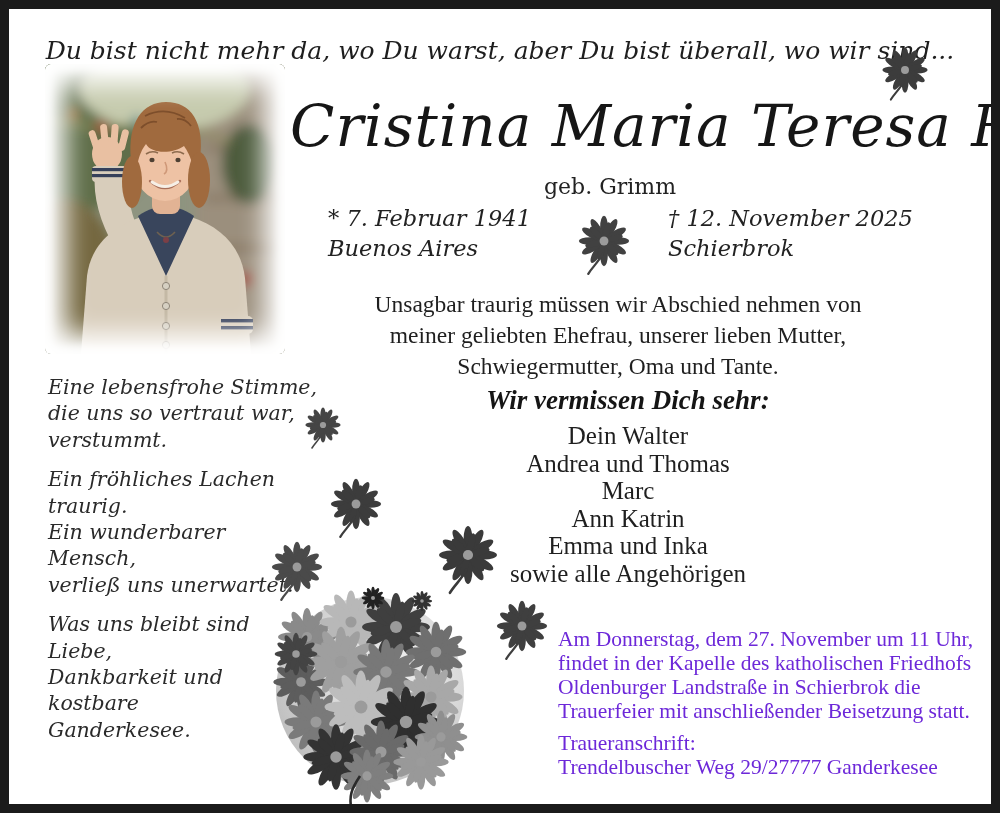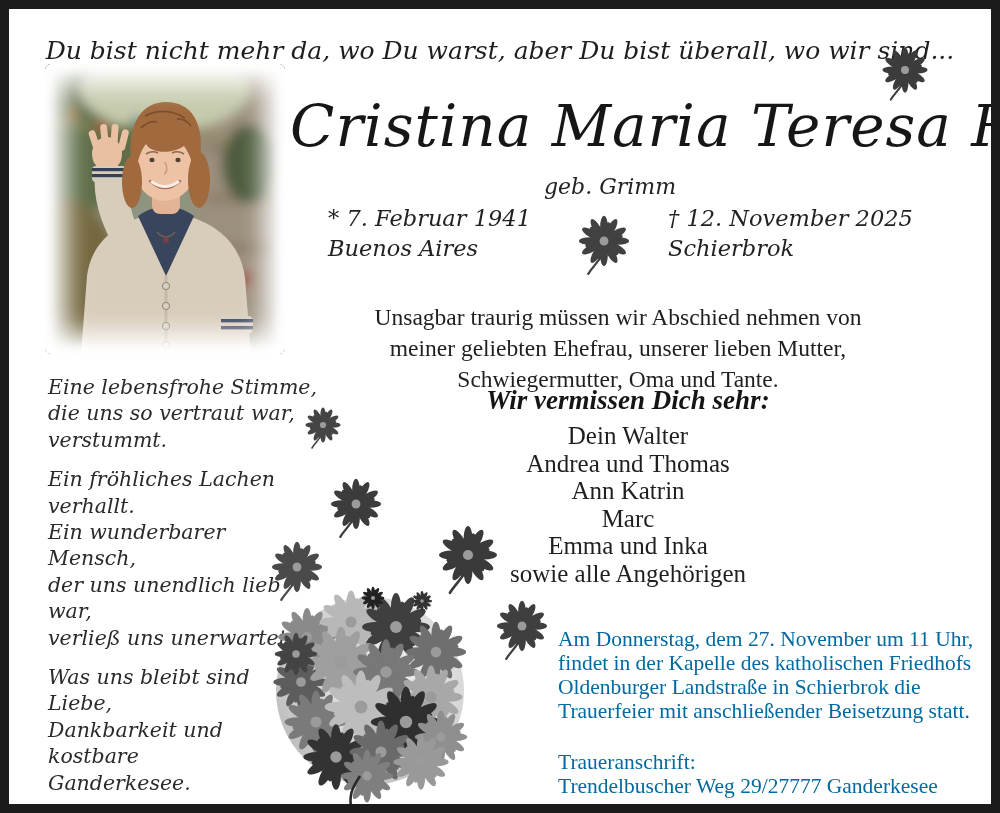--- a/index.html
+++ b/index.html
@@ -13,32 +13,32 @@
   .epigraph{
     left:0;top:36px;width:1000px;text-align:center;
     font-family:"DejaVu Serif", serif;font-style:italic;font-size:25px;color:#1e1e1e;
   }
   .name{
     left:160px;top:78px;width:680px;height:96px;text-align:center;
     font-family:"DejaVu Serif", serif;font-style:italic;font-size:58px;line-height:96px;
     color:#161616;letter-spacing:1px;transform:translateX(130px);white-space:nowrap;
   }
   .maiden{left:270px;top:174px;width:680px;text-align:center;
-    font-family:"DejaVu Serif", serif;font-style:italic;font-size:22px;color:#222;}
+    font-family:"DejaVu Serif", serif;font-size:22px;color:#222;}
   .dateblock{font-family:"DejaVu Serif", serif;font-style:italic;font-size:22.5px;line-height:30px;color:#222;}
   .birth{left:328px;top:203px;width:230px;}
   .death{left:668px;top:203px;width:255px;}
-  .intro{left:308px;top:289px;width:620px;text-align:center;font-size:23.5px;line-height:31px;color:#1f1f1f;margin-top:13px;}
+  .intro{left:308px;top:289px;width:620px;text-align:center;font-size:23.5px;line-height:31px;color:#1f1f1f;}
   .missing{left:318px;top:385px;width:620px;text-align:center;font-weight:bold;font-size:27px;color:#151515;font-style:italic;}
   .mourners{left:318px;top:422px;width:620px;text-align:center;font-size:25px;line-height:27.6px;color:#1f1f1f;}
   .poem{left:48px;top:374px;width:270px;font-family:"DejaVu Serif", serif;font-style:italic;
     font-size:20.5px;line-height:26.4px;color:#2a2a2a;}
   .poem .stanza{margin-bottom:13px;font-style:italic;}
-  .funeral{left:558px;top:627px;width:420px;font-size:21.5px;line-height:24px;color:#0369a1;}
-  .addr-label{margin-top:27px;}
+  .funeral{left:558px;top:627px;width:420px;font-size:21.5px;line-height:24px;color:#6d28d9;}
+  .addr-label{margin-top:8px;}
   
   .photo{left:45px;top:64px;width:240px;height:290px;border-radius:6px;overflow:hidden;}
   .photo svg{display:block;width:100%;height:100%;}
   .photo .vignette{position:absolute;inset:0;border-radius:6px;
     box-shadow:inset 0 0 26px 20px #ffffff, inset 0 0 8px 6px rgba(255,255,255,.8);}
   
   .daisy, .daisyst{position:absolute;overflow:visible;}
   .ball{left:276px;top:597px;width:188px;height:188px;border-radius:50%;
     background:radial-gradient(circle at 62% 38%, #f0f0f0 0%, #d8d8d8 45%, #c0c0c0 75%, #adadad 100%);}
   .ball .daisy{position:absolute;}
@@ -178,36 +178,35 @@
   <div class="abs intro">
     <div>Unsagbar traurig müssen wir Abschied nehmen von</div>
     <div>meiner geliebten Ehefrau, unserer lieben Mutter,</div>
     <div>Schwiegermutter, Oma und Tante.</div>
   </div>
 
   <div class="abs missing">Wir vermissen Dich sehr:</div>
   <div class="abs mourners">
     <div>Dein Walter</div>
     <div>Andrea und Thomas</div>
+    <div>Marc</div>
     <div>Ann Katrin</div>
-    <div>Marc</div>
     <div>Emma und Inka</div>
     <div>sowie alle Angehörigen</div>
   </div>
 
   <div class="abs poem">
     <div class="stanza">
       <div>Eine lebensfrohe Stimme,</div>
       <div>die uns so vertraut war,</div>
       <div>verstummt.</div>
     </div>
     <div class="stanza">
-      <div>Ein fröhliches Lachen verhallt.</div>
+      <div>Ein fröhliches Lachen traurig.</div>
       <div>Ein wunderbarer Mensch,</div>
-      <div>der uns unendlich lieb war,</div>
       <div>verließ uns unerwartet.</div>
     </div>
     <div class="stanza">
       <div>Was uns bleibt sind Liebe,</div>
       <div>Dankbarkeit und kostbare</div>
       <div>Ganderkesee.</div>
     </div>
   </div>
 
   <svg class="daisyst" style="left:309px;top:411px;width:28px;height:42px;color:#454545;" viewBox="-14 -14 28 42">

